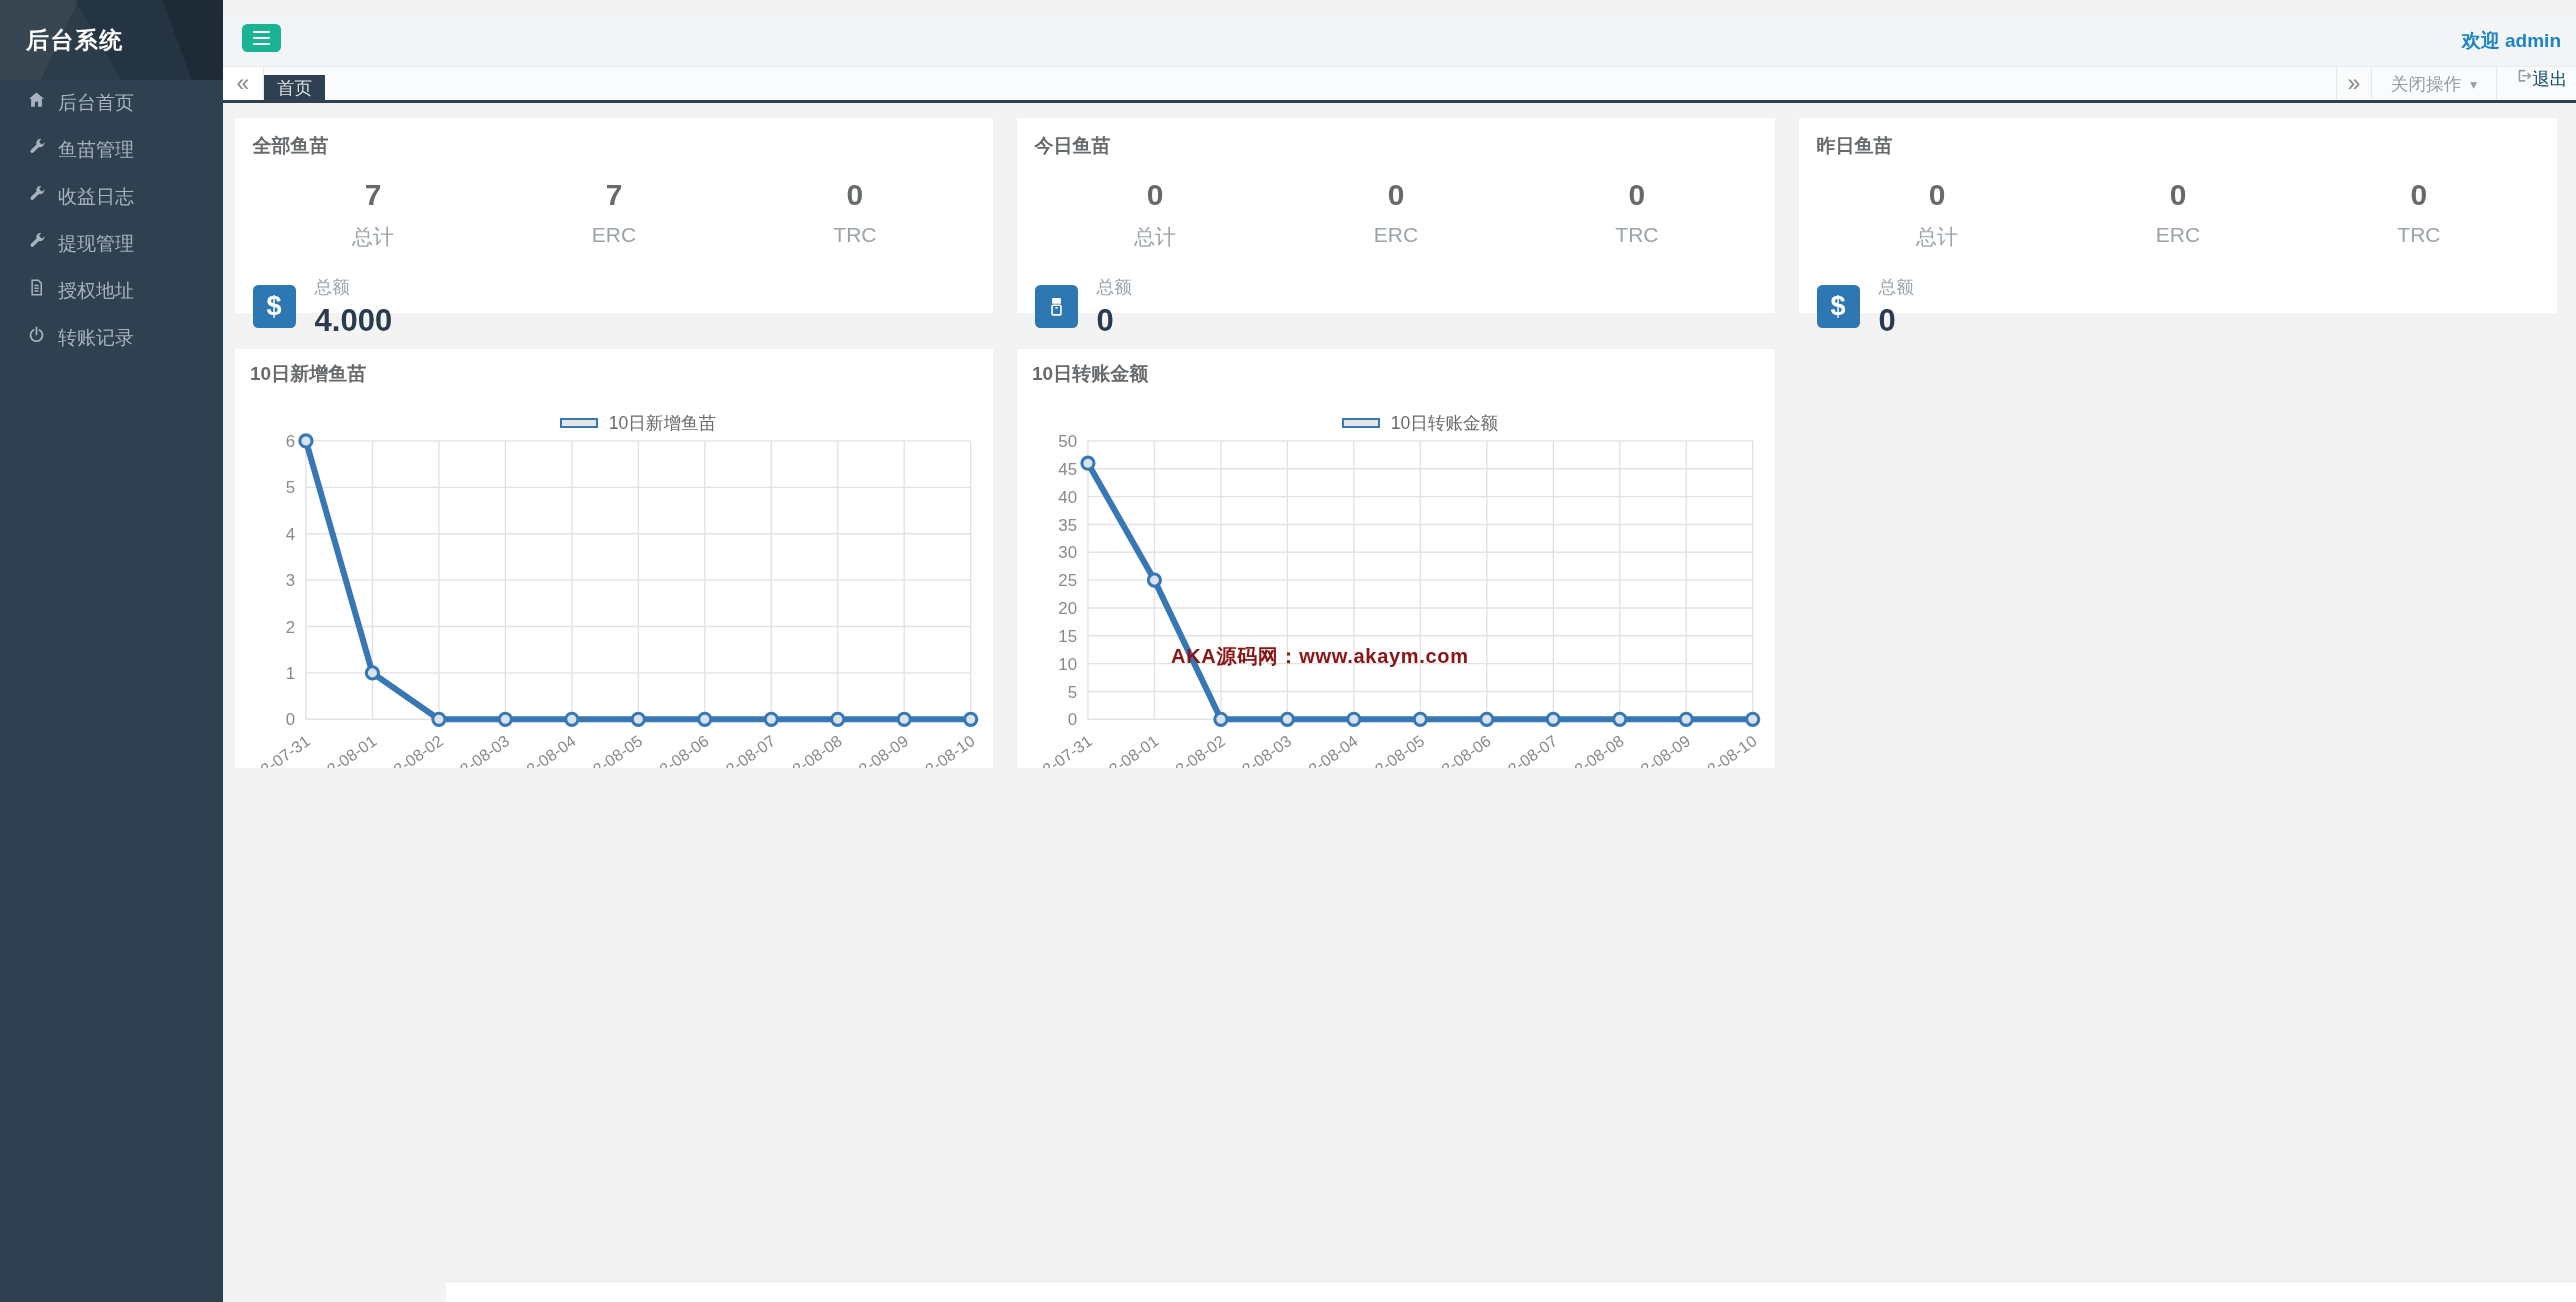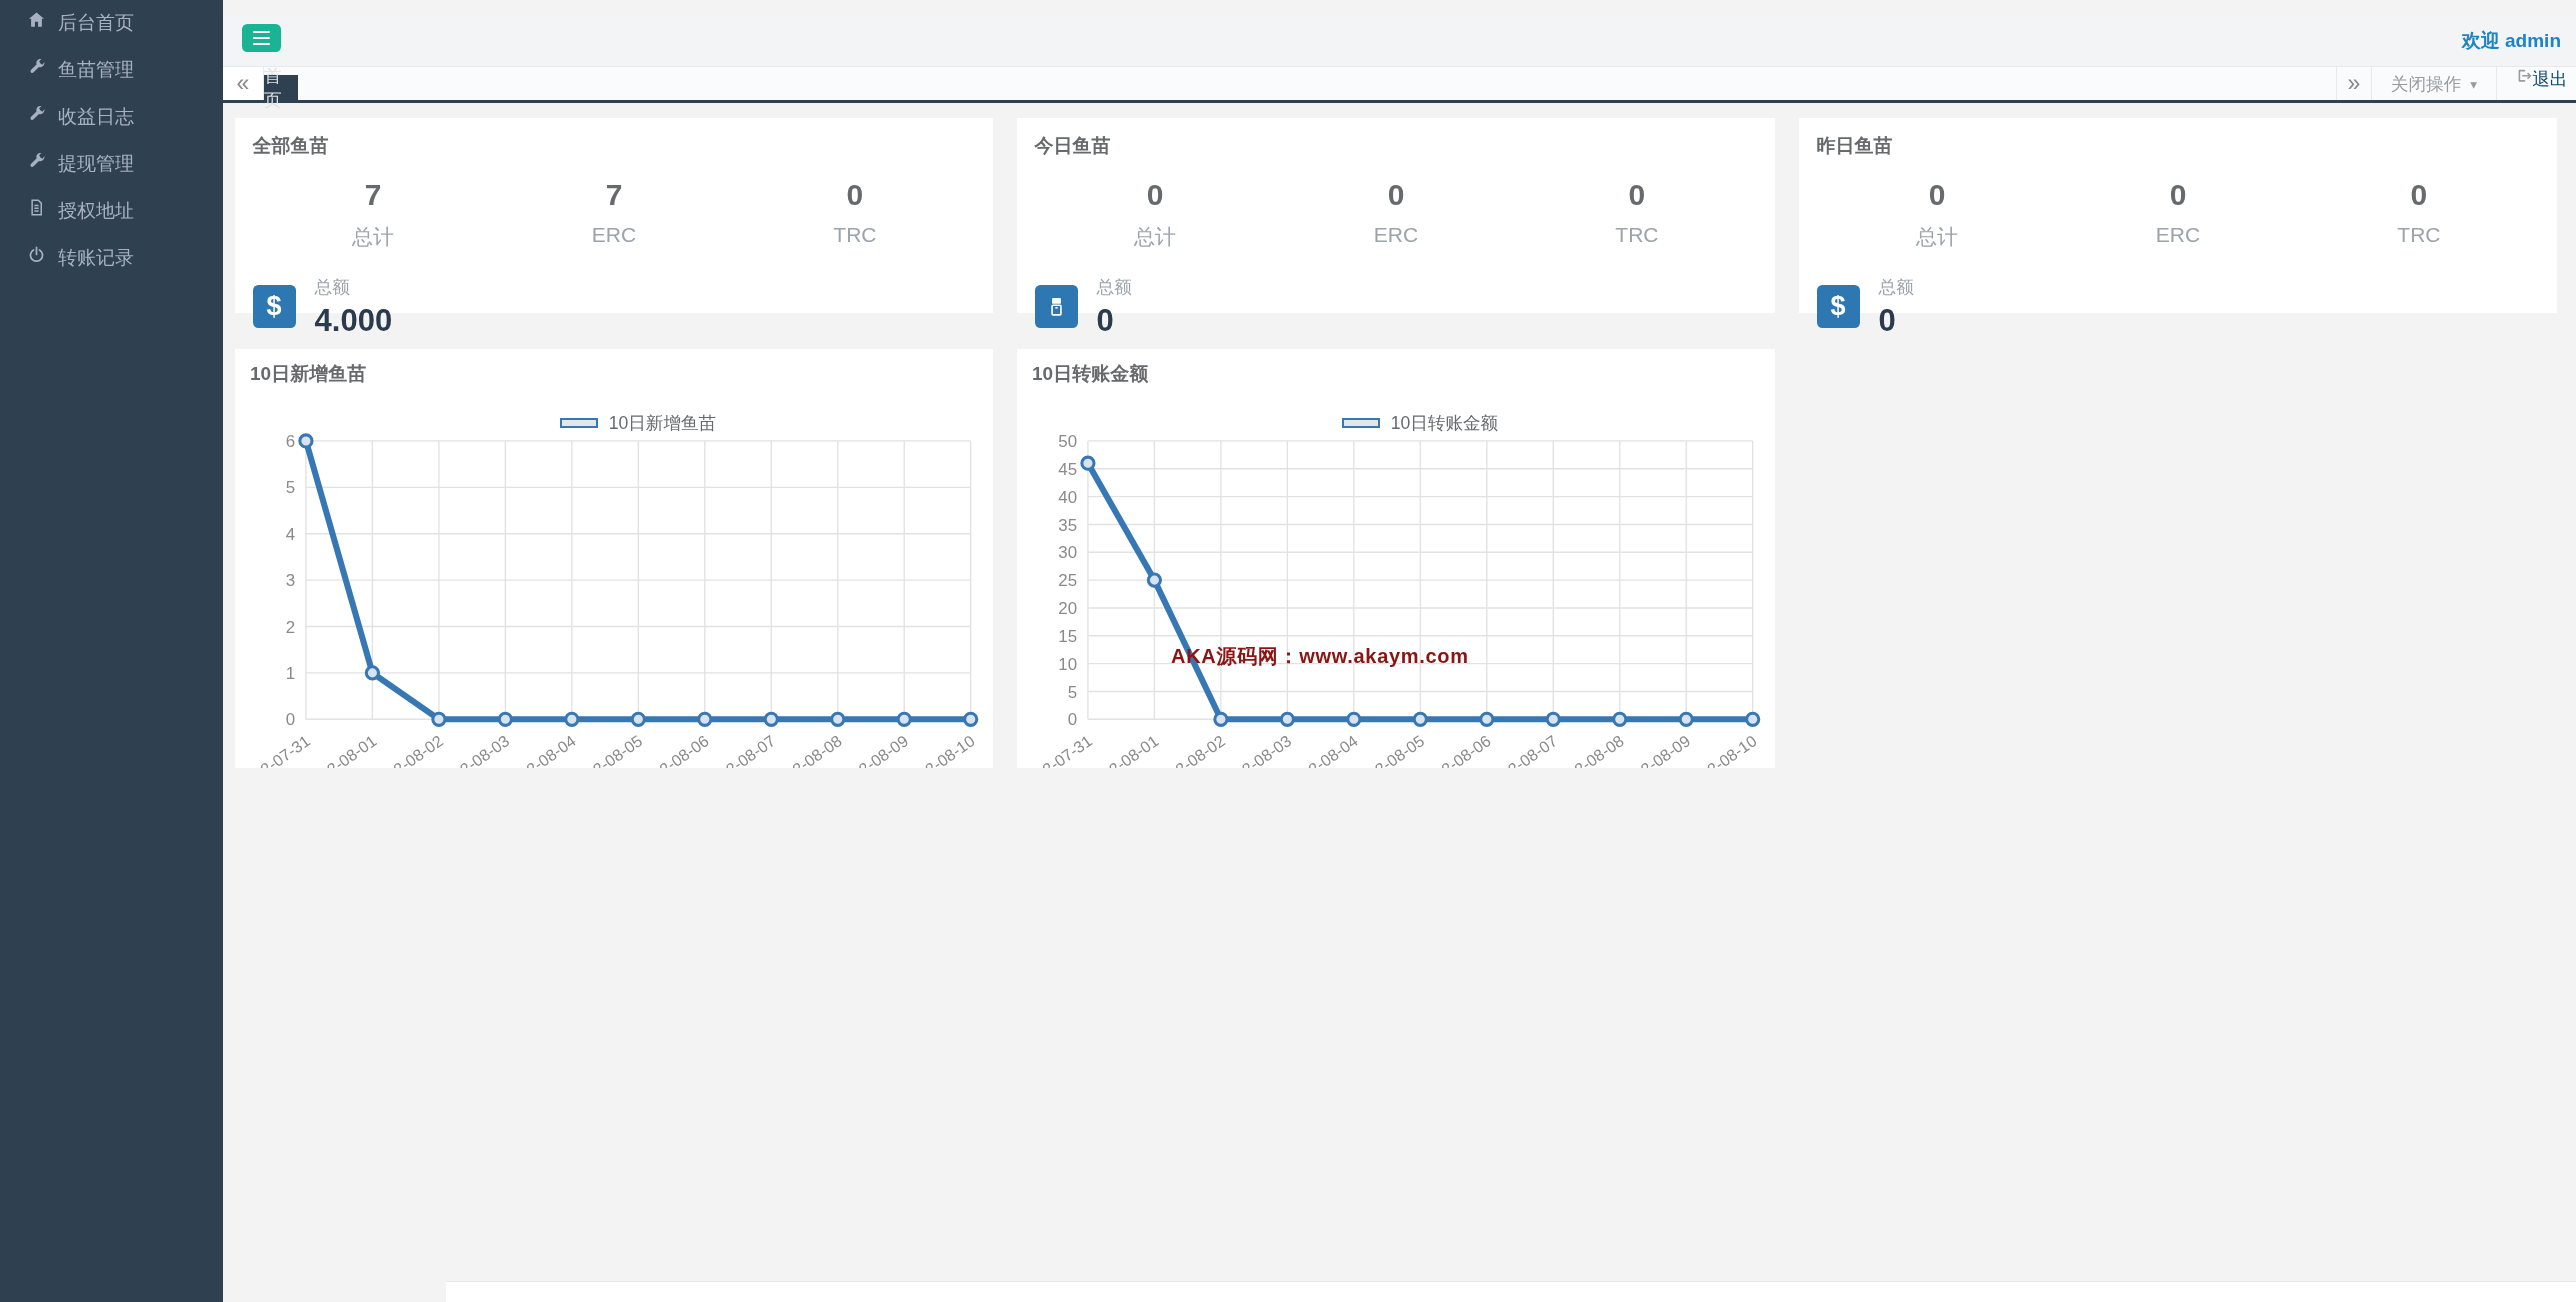--- a/index.html
+++ b/index.html
@@ -31,21 +31,21 @@
     display:flex; flex-direction:column; justify-content:center; align-items:center; gap:3.4px; }
   .menu-btn i { display:block; width:17.6px; height:2.7px; background:#ffffff; border-radius:1.4px; }
   .welcome { position:absolute; right:15px; top:0; line-height:50px;
     color:#1c84c6; font-size:19px; font-weight:bold; text-decoration:none; cursor:pointer; }
 
   .tabbar { height:36px; background:#fafbfc; border-bottom:3.4px solid #2f4050;
     display:flex; align-items:stretch; }
   .tab-scroll { width:41px; background:#ffffff; border-right:0.7px solid #e7eaec;
     display:flex; align-items:center; justify-content:center;
     color:#8a8a8a; font-size:23px; cursor:pointer; }
-  .tab-active { width:34px; background:#2f4050; color:#dde2e6; font-size:17.6px;
+  .tab-active { width:61px; background:#2f4050; color:#dde2e6; font-size:17.6px;
     display:flex; align-items:center; justify-content:center; cursor:pointer;margin-top:8px; }
   .tab-spacer { flex:1; }
   .tab-scroll.right { background:transparent; border-right:none; border-left:0.7px solid #e7eaec; width:35px; }
   .tab-dd { display:flex; align-items:center; gap:9px; padding:0 19px;
     border-left:0.7px solid #e7eaec; color:#979ca0; font-size:17.6px; cursor:pointer; }
   .tab-logout { display:flex; align-items:flex-start; gap:0; padding-left:17.6px;
     border-left:0.7px solid #e7eaec; color:#0c4a6e; font-size:17.6px; cursor:pointer;
     flex:0 0 80px; overflow:hidden; white-space:nowrap; }
   .tab-logout svg { width:17.6px; height:17.6px; flex:0 0 17.6px; }
 
@@ -81,20 +81,23 @@
   .watermark { position:absolute; left:154px; top:294px; z-index:5;
     font-size:20px; font-weight:bold; color:#8b1414; letter-spacing:0.7px; }
 
   .footer { position:absolute; left:223px; right:0; bottom:4.7px; height:33px;
     background:#ffffff; border-top:0.7px solid #e7eaec; }
 </style>
 </head>
 <body>
 
 <aside class="sidebar">
+  <div class="nav-header">
+    <span>后台系统</span>
+  </div>
   <ul class="side-nav">
     <li>
       <svg viewBox="0 0 24 24">
           <path fill="#a7b1c2" d="M12 3l9.5 8.2h-2.7V21H14v-6.2h-4V21H5.2v-9.8H2.5z"></path>
         </svg>
       <span>后台首页</span>
     </li>
     <li>
       <svg viewBox="0 0 24 24">
           <path fill="#a7b1c2" d="M21.9 6.3a5.2 5.2 0 0 1-6.8 6.2L8 19.6a2.2 2.2 0 0 1-3.1-3.1l7.1-7.1a5.2 5.2 0 0 1 6.2-6.8l-2.8 2.8 1.6 2.7 2.7 1.6z"></path>

